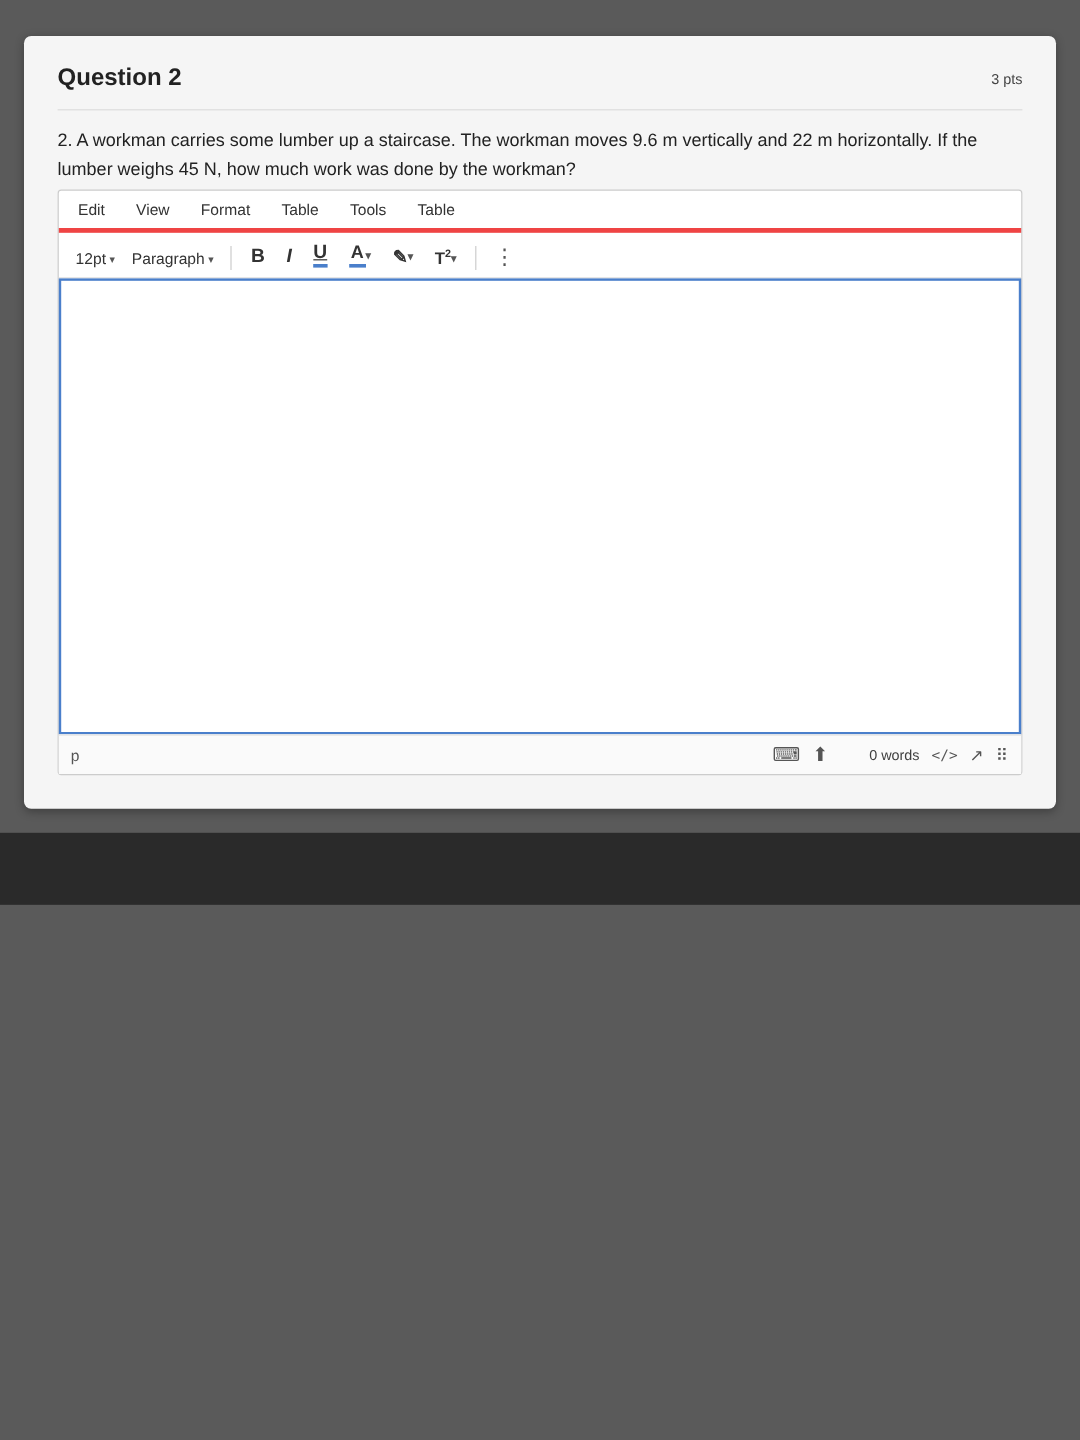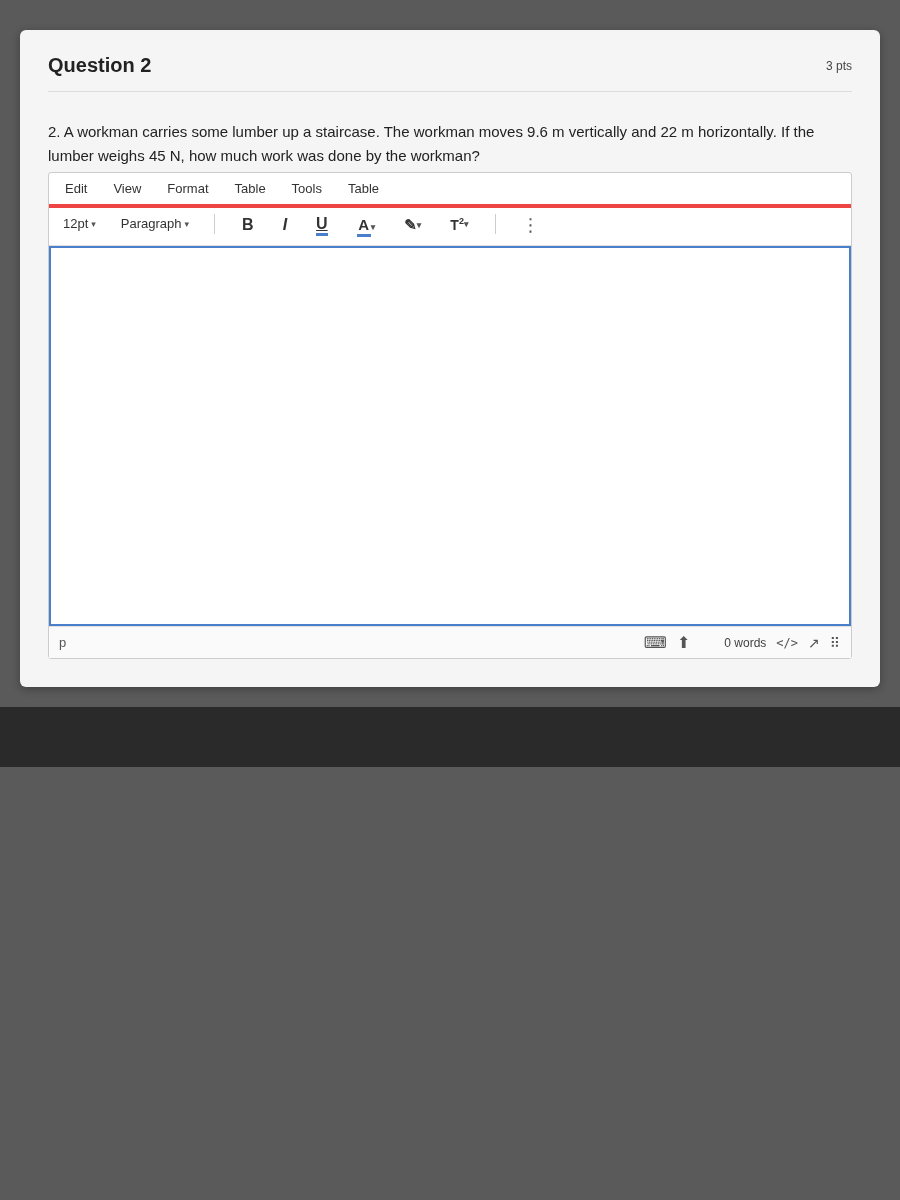--- a/index.html
+++ b/index.html
@@ -32,21 +32,21 @@
       padding: 24px 28px 28px 28px;
       box-shadow: 0 2px 8px rgba(0,0,0,0.3);
     }
 
     .card-header {
       display: flex;
       justify-content: space-between;
       align-items: center;
       padding-bottom: 14px;
       border-bottom: 1px solid #ddd;
-      margin-bottom: 28px;
+      margin-bottom: 14px;
     }
 
     .question-title {
       font-size: 20px;
       font-weight: bold;
       color: #222;
     }
 
     .pts-label {
       font-size: 12px;
@@ -77,22 +77,22 @@
     }
 
     .menu-item {
       cursor: pointer;
       padding: 2px 4px;
       border-radius: 2px;
     }
 
     .toolbar {
       display: flex;
-      align-items: flex-start;
-      gap: 17px;
+      align-items: flex-end;
+      gap: 6px;
       padding: 6px 10px;
       border-bottom: 1px solid #e0e0e0;
       flex-wrap: wrap;
     }
 
     .toolbar-divider {
       width: 1px;
       height: 20px;
       background: #ccc;
       margin: 0 4px;

